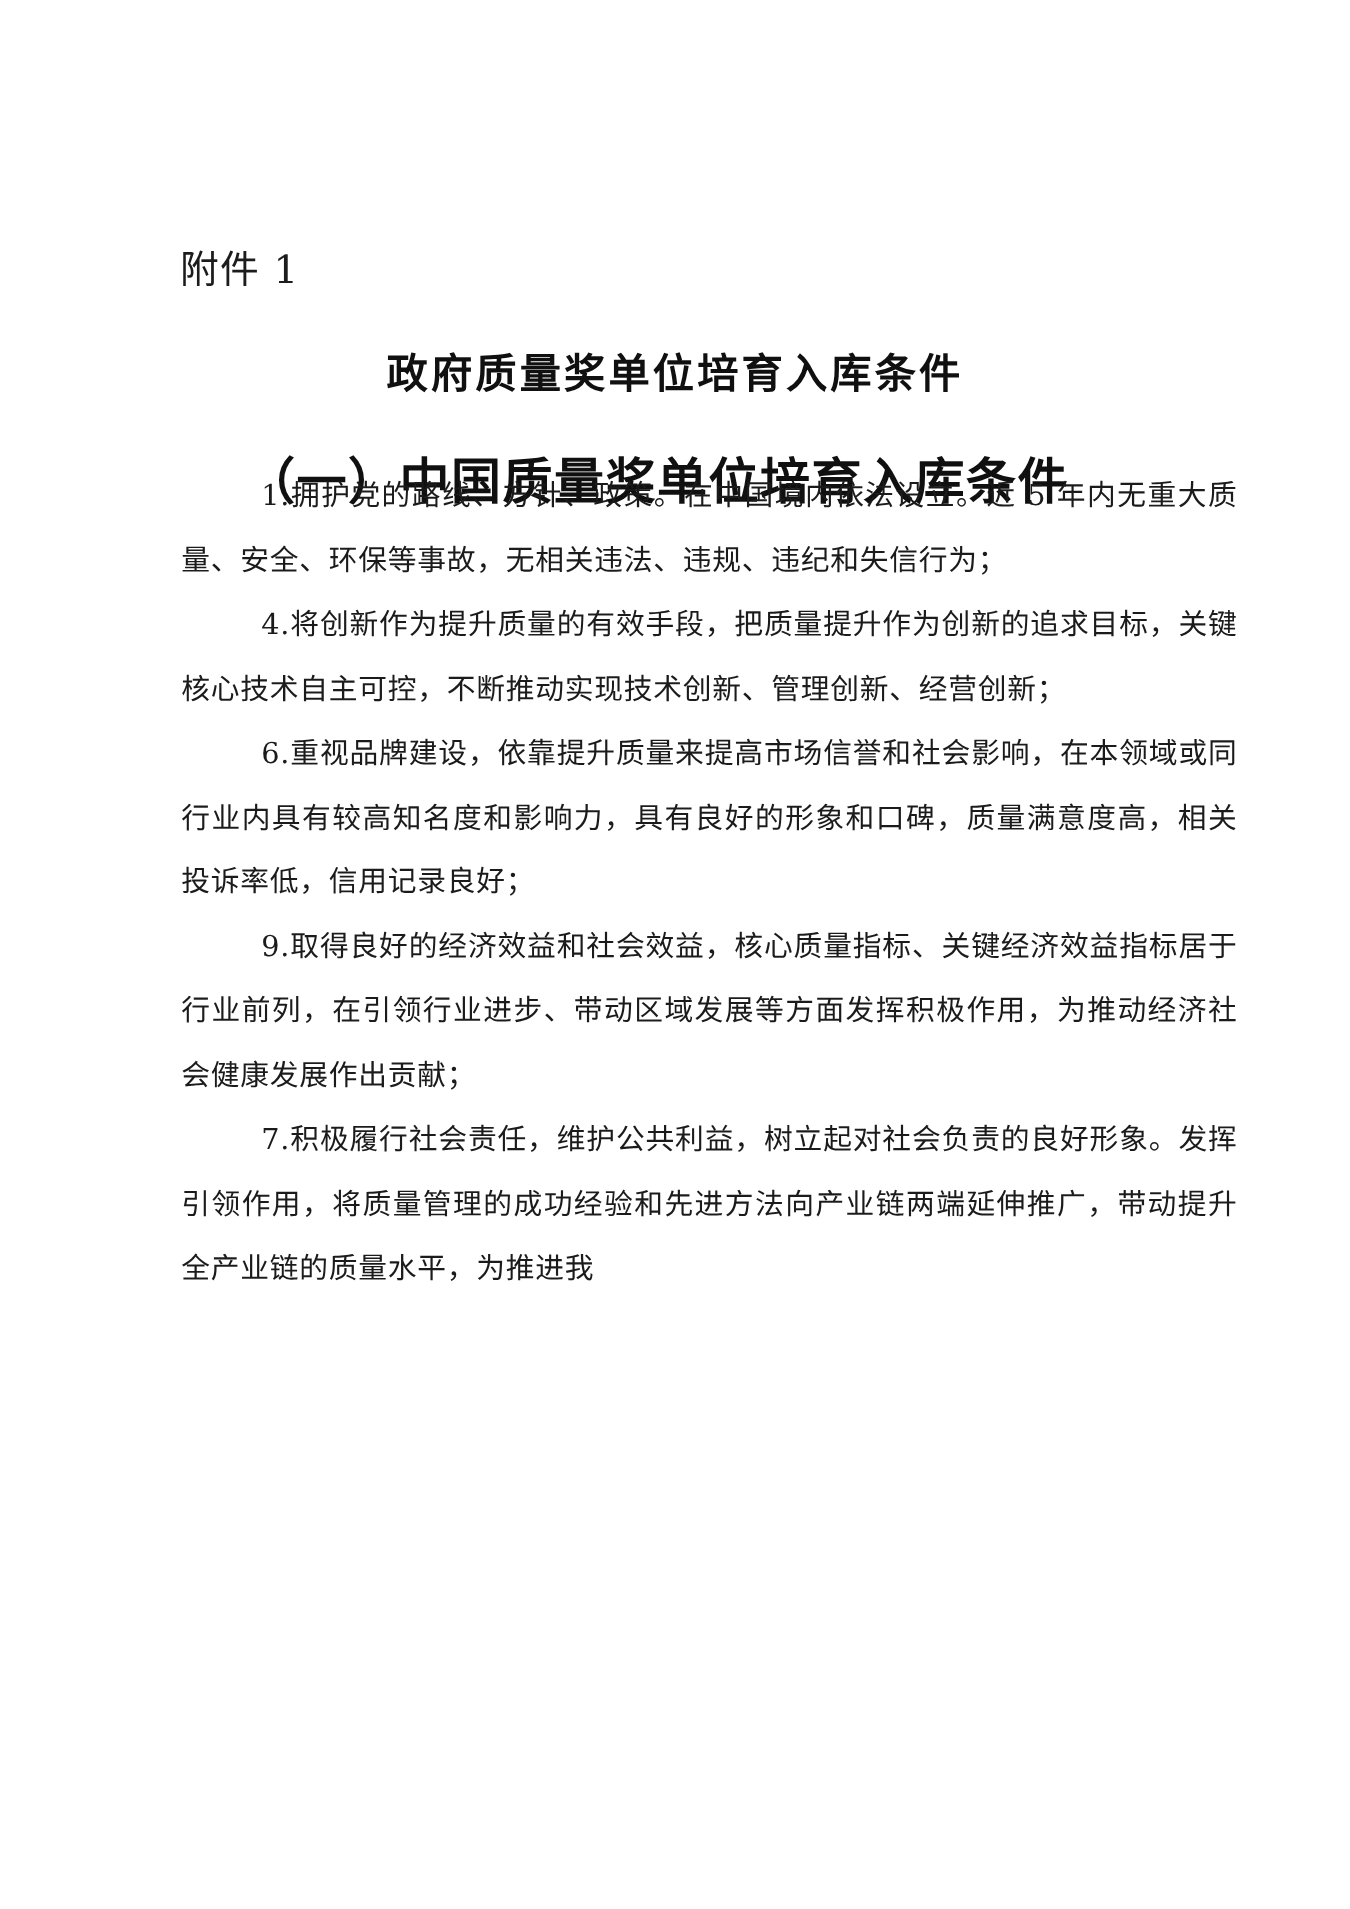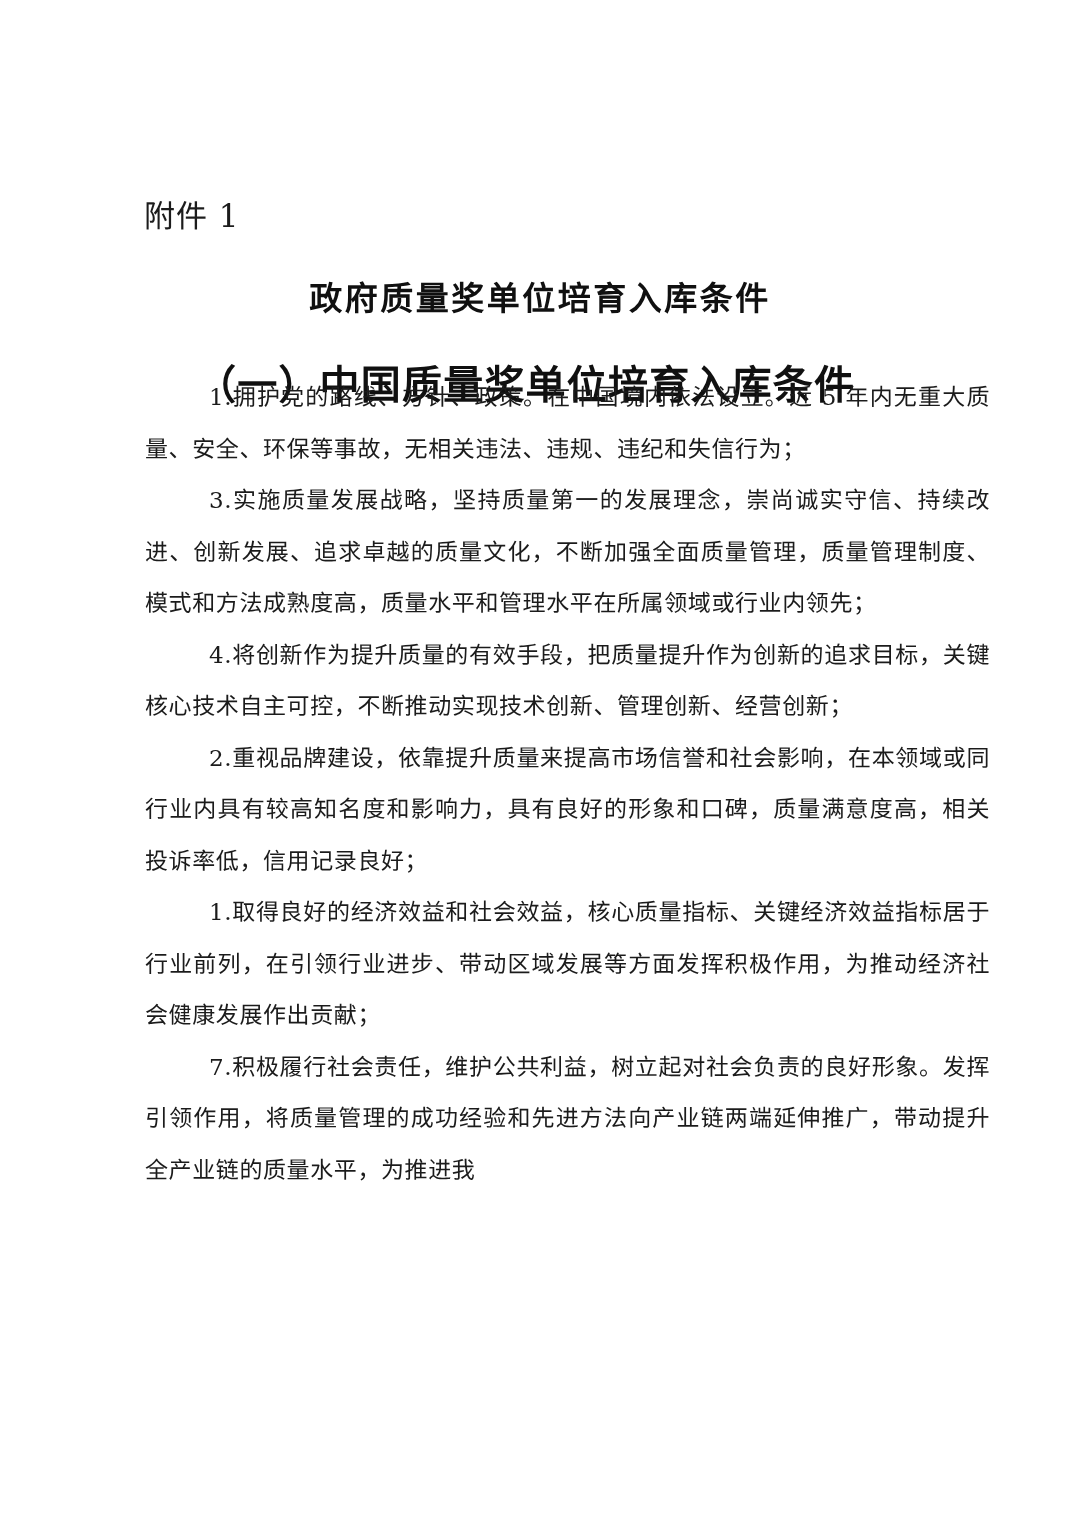--- a/index.html
+++ b/index.html
@@ -107,24 +107,23 @@
 <div class="page">
 
   <div class="attachment-label">附件 1</div>
 
   <h1 class="doc-title">政府质量奖单位培育入库条件</h1>
 
   <h2 class="section-heading">（一）中国质量奖单位培育入库条件</h2>
 
   <div class="body-block">
     <p class="para">1.拥护党的路线、方针、政策。在中国境内依法设立。近 5 年内无重大质量、安全、环保等事故，无相关违法、违规、违纪和失信行为；</p>
-    <p class="para">3.实施质量发展战略，坚持质量第一的发展理念，崇尚诚实守信、持续改进、创新发展、追求卓越的质量文化，不断加强全面质量管理，质量管理制度、模式和方法成熟度高，质量水平和管理水平在所属领域或行业内领先；</p>
     <p class="para">4.将创新作为提升质量的有效手段，把质量提升作为创新的追求目标，关键核心技术自主可控，不断推动实现技术创新、管理创新、经营创新；</p>
-    <p class="para">2.重视品牌建设，依靠提升质量来提高市场信誉和社会影响，在本领域或同行业内具有较高知名度和影响力，具有良好的形象和口碑，质量满意度高，相关投诉率低，信用记录良好；</p>
-    <p class="para">1.取得良好的经济效益和社会效益，核心质量指标、关键经济效益指标居于行业前列，在引领行业进步、带动区域发展等方面发挥积极作用，为推动经济社会健康发展作出贡献；</p>
+    <p class="para">6.重视品牌建设，依靠提升质量来提高市场信誉和社会影响，在本领域或同行业内具有较高知名度和影响力，具有良好的形象和口碑，质量满意度高，相关投诉率低，信用记录良好；</p>
+    <p class="para">9.取得良好的经济效益和社会效益，核心质量指标、关键经济效益指标居于行业前列，在引领行业进步、带动区域发展等方面发挥积极作用，为推动经济社会健康发展作出贡献；</p>
     <p class="para">7.积极履行社会责任，维护公共利益，树立起对社会负责的良好形象。发挥引领作用，将质量管理的成功经验和先进方法向产业链两端延伸推广，带动提升全产业链的质量水平，为推进我</p>
   </div>
 
   <div class="page-number">
     <span class="page-number-inner">— 5 —</span>
   </div>
 
 </div>
 
 </body></html>

